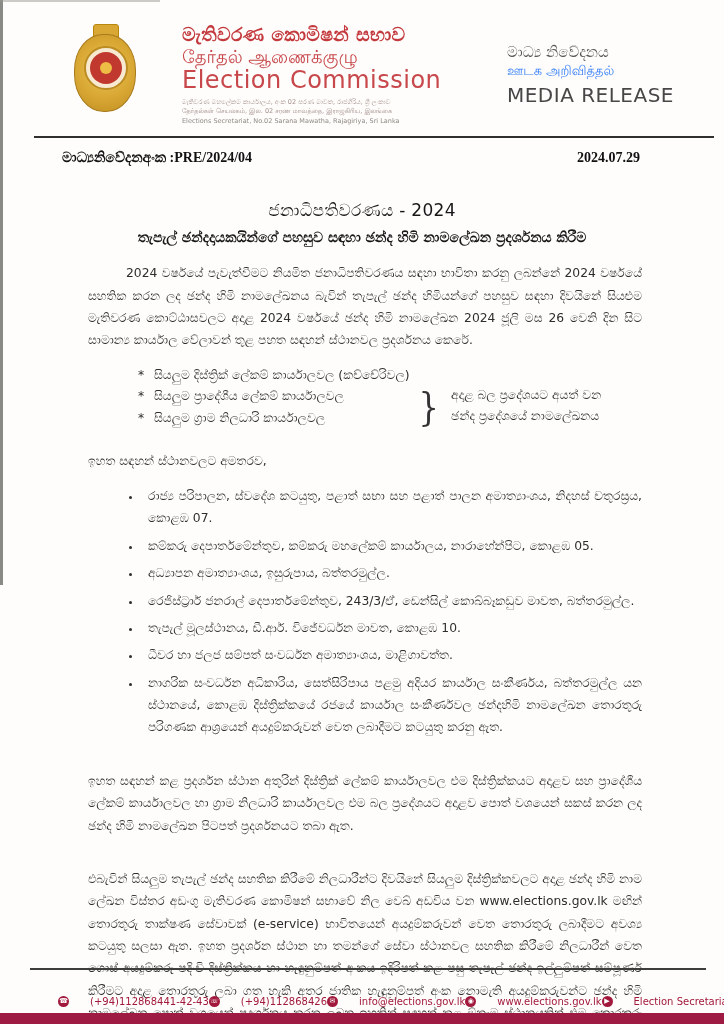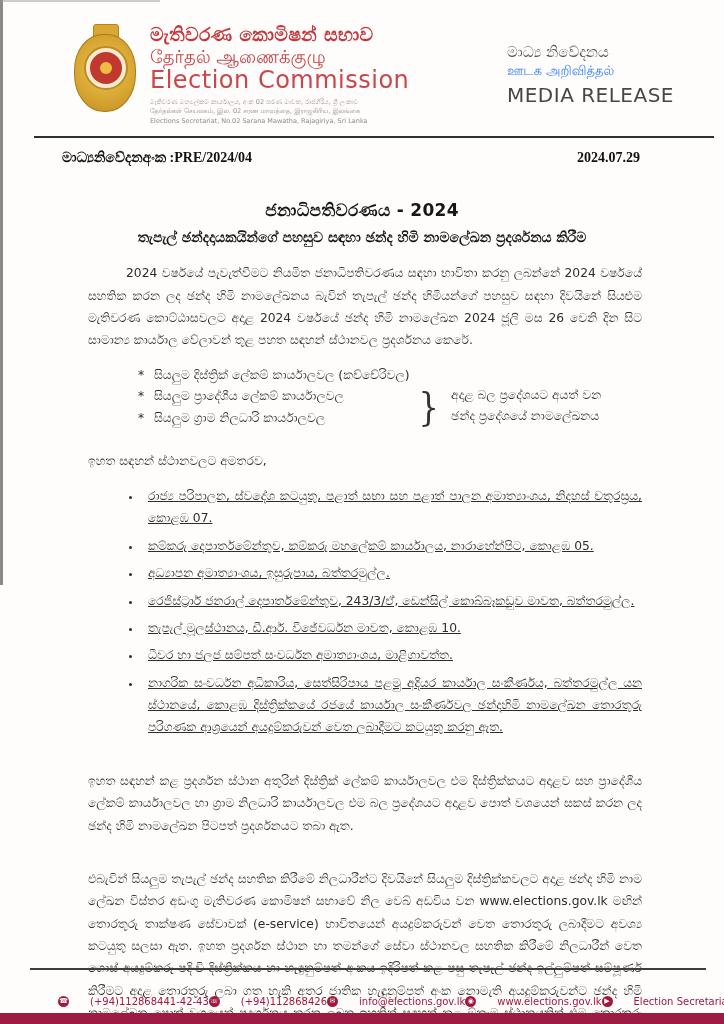--- a/index.html
+++ b/index.html
@@ -10,21 +10,21 @@
     background:#fefdfb;
     overflow:hidden;
     font-family:"DejaVu Sans", sans-serif;
     color:#2e2e2e;
   }
   
   .scan-edge-left{position:absolute;left:0;top:0;width:3px;height:585px;background:#62625e;opacity:.75;}
   .scan-edge-top{position:absolute;left:0;top:0;width:160px;height:2px;background:#9a9a94;opacity:.5;}
 
   
-  .header{display:flex;align-items:flex-start;padding:24px 50px 0 74px;}
+  .header{display:flex;align-items:flex-start;padding:24px 50px 0 74px;gap:32px;}
   .emblem{width:62px;height:88px;position:relative;flex:0 0 auto;}
   .emblem .crown{position:absolute;top:0;left:19px;width:24px;height:12px;background:#d9a733;border-radius:3px 3px 0 0;border:1px solid #b8860b;}
   .emblem .body-shape{position:absolute;top:10px;left:0;width:60px;height:76px;background:radial-gradient(circle at 50% 45%, #ecc75a 0%, #d9a733 55%, #c08e22 100%);border:1px solid #a87b1d;border-radius:46% 46% 48% 48%;}
   .emblem .ring{position:absolute;top:22px;left:10px;width:40px;height:40px;border-radius:50%;background:#f7ead1;border:2px solid #bb8c22;}
   .emblem .core{position:absolute;top:28px;left:16px;width:32px;height:32px;border-radius:50%;background:#c1392e;}
   .emblem .dot{position:absolute;top:38px;left:26px;width:12px;height:12px;border-radius:50%;background:#eebd45;}
   .org{margin-left:14px;flex:1 1 auto;}
   .org-si{font-size:19px;font-weight:bold;color:#c4393d;letter-spacing:.3px;line-height:1.15;}
   .org-ta{font-size:18px;color:#c7474b;line-height:1.2;}
   .org-en{font-size:24px;color:#c7474b;line-height:1.15;letter-spacing:.5px;}
@@ -35,34 +35,34 @@
   .release-ta{font-size:13px;color:#3b82f6;line-height:1.35;}
   .release-en{font-size:20px;color:#474747;letter-spacing:.5px;line-height:1.3;margin-top:2px;}
 
   .divider{margin:10px 10px 0 34px;height:2px;background:#30302e;}
 
   .refrow{display:flex;justify-content:space-between;align-items:flex-end;padding:12px 84px 0 62px;
           font-family:"Liberation Serif", serif;font-weight:bold;font-size:14px;color:#111;}
 
   
   .title{margin-top:34px;text-align:center;color:#171717;}
-  .title-line1{font-size:17px;font-weight:bold;letter-spacing:.3px;}
+  .title-line1{font-size:17px;font-weight:normal;letter-spacing:.3px;}
   .title-line2{font-size:14px;font-weight:bold;margin-top:9px;}
 
   
   .body{padding:0 82px 0 88px;font-size:12.3px;line-height:1.82;text-align:justify;color:#2d2d2d;}
   .para1{margin-top:16px;text-indent:38px;}
   .star-list{margin:13px 0 0 50px;display:flex;align-items:flex-start;text-align:left;}
   .star-col .srow{display:flex;line-height:1.75;}
   .star-col .star{width:16px;flex:0 0 auto;}
   .brace-group{display:flex;align-items:center;margin-left:6px;margin-top:20px;}
   .brace{font-family:"DejaVu Serif", serif;font-size:40px;font-weight:200;color:#333;line-height:.9;transform:scaleX(.8);}
   .brace-text{margin-left:10px;line-height:1.7;}
   .additional-intro{margin-top:21px;text-align:left;}
-  ul.bullets{margin:8px 0 0 0;padding-left:54px;text-decoration:underline;}
+  ul.bullets{margin:8px 0 0 0;padding-left:54px;}
   ul.bullets li{margin-bottom:5px;padding-left:6px;}
   ul.bullets li::marker{font-size:11px;}
   .para{margin-top:31px;}
 
   
   .footer-line{position:absolute;left:30px;right:18px;bottom:54px;height:2px;background:#3d3d3b;}
   .footer-row{position:absolute;left:58px;right:42px;bottom:17px;display:flex;justify-content:space-between;align-items:center;white-space:nowrap;}
   .f-item{display:flex;align-items:center;}
   .f-icon{width:11px;height:11px;border-radius:50%;background:#a2183c;color:#fff;font-size:7px;line-height:11px;display:inline-flex;align-items:center;justify-content:center;flex:0 0 auto;font-weight:bold;}
   .f-label{margin-left:21px;font-size:10px;color:#a2183c;}

